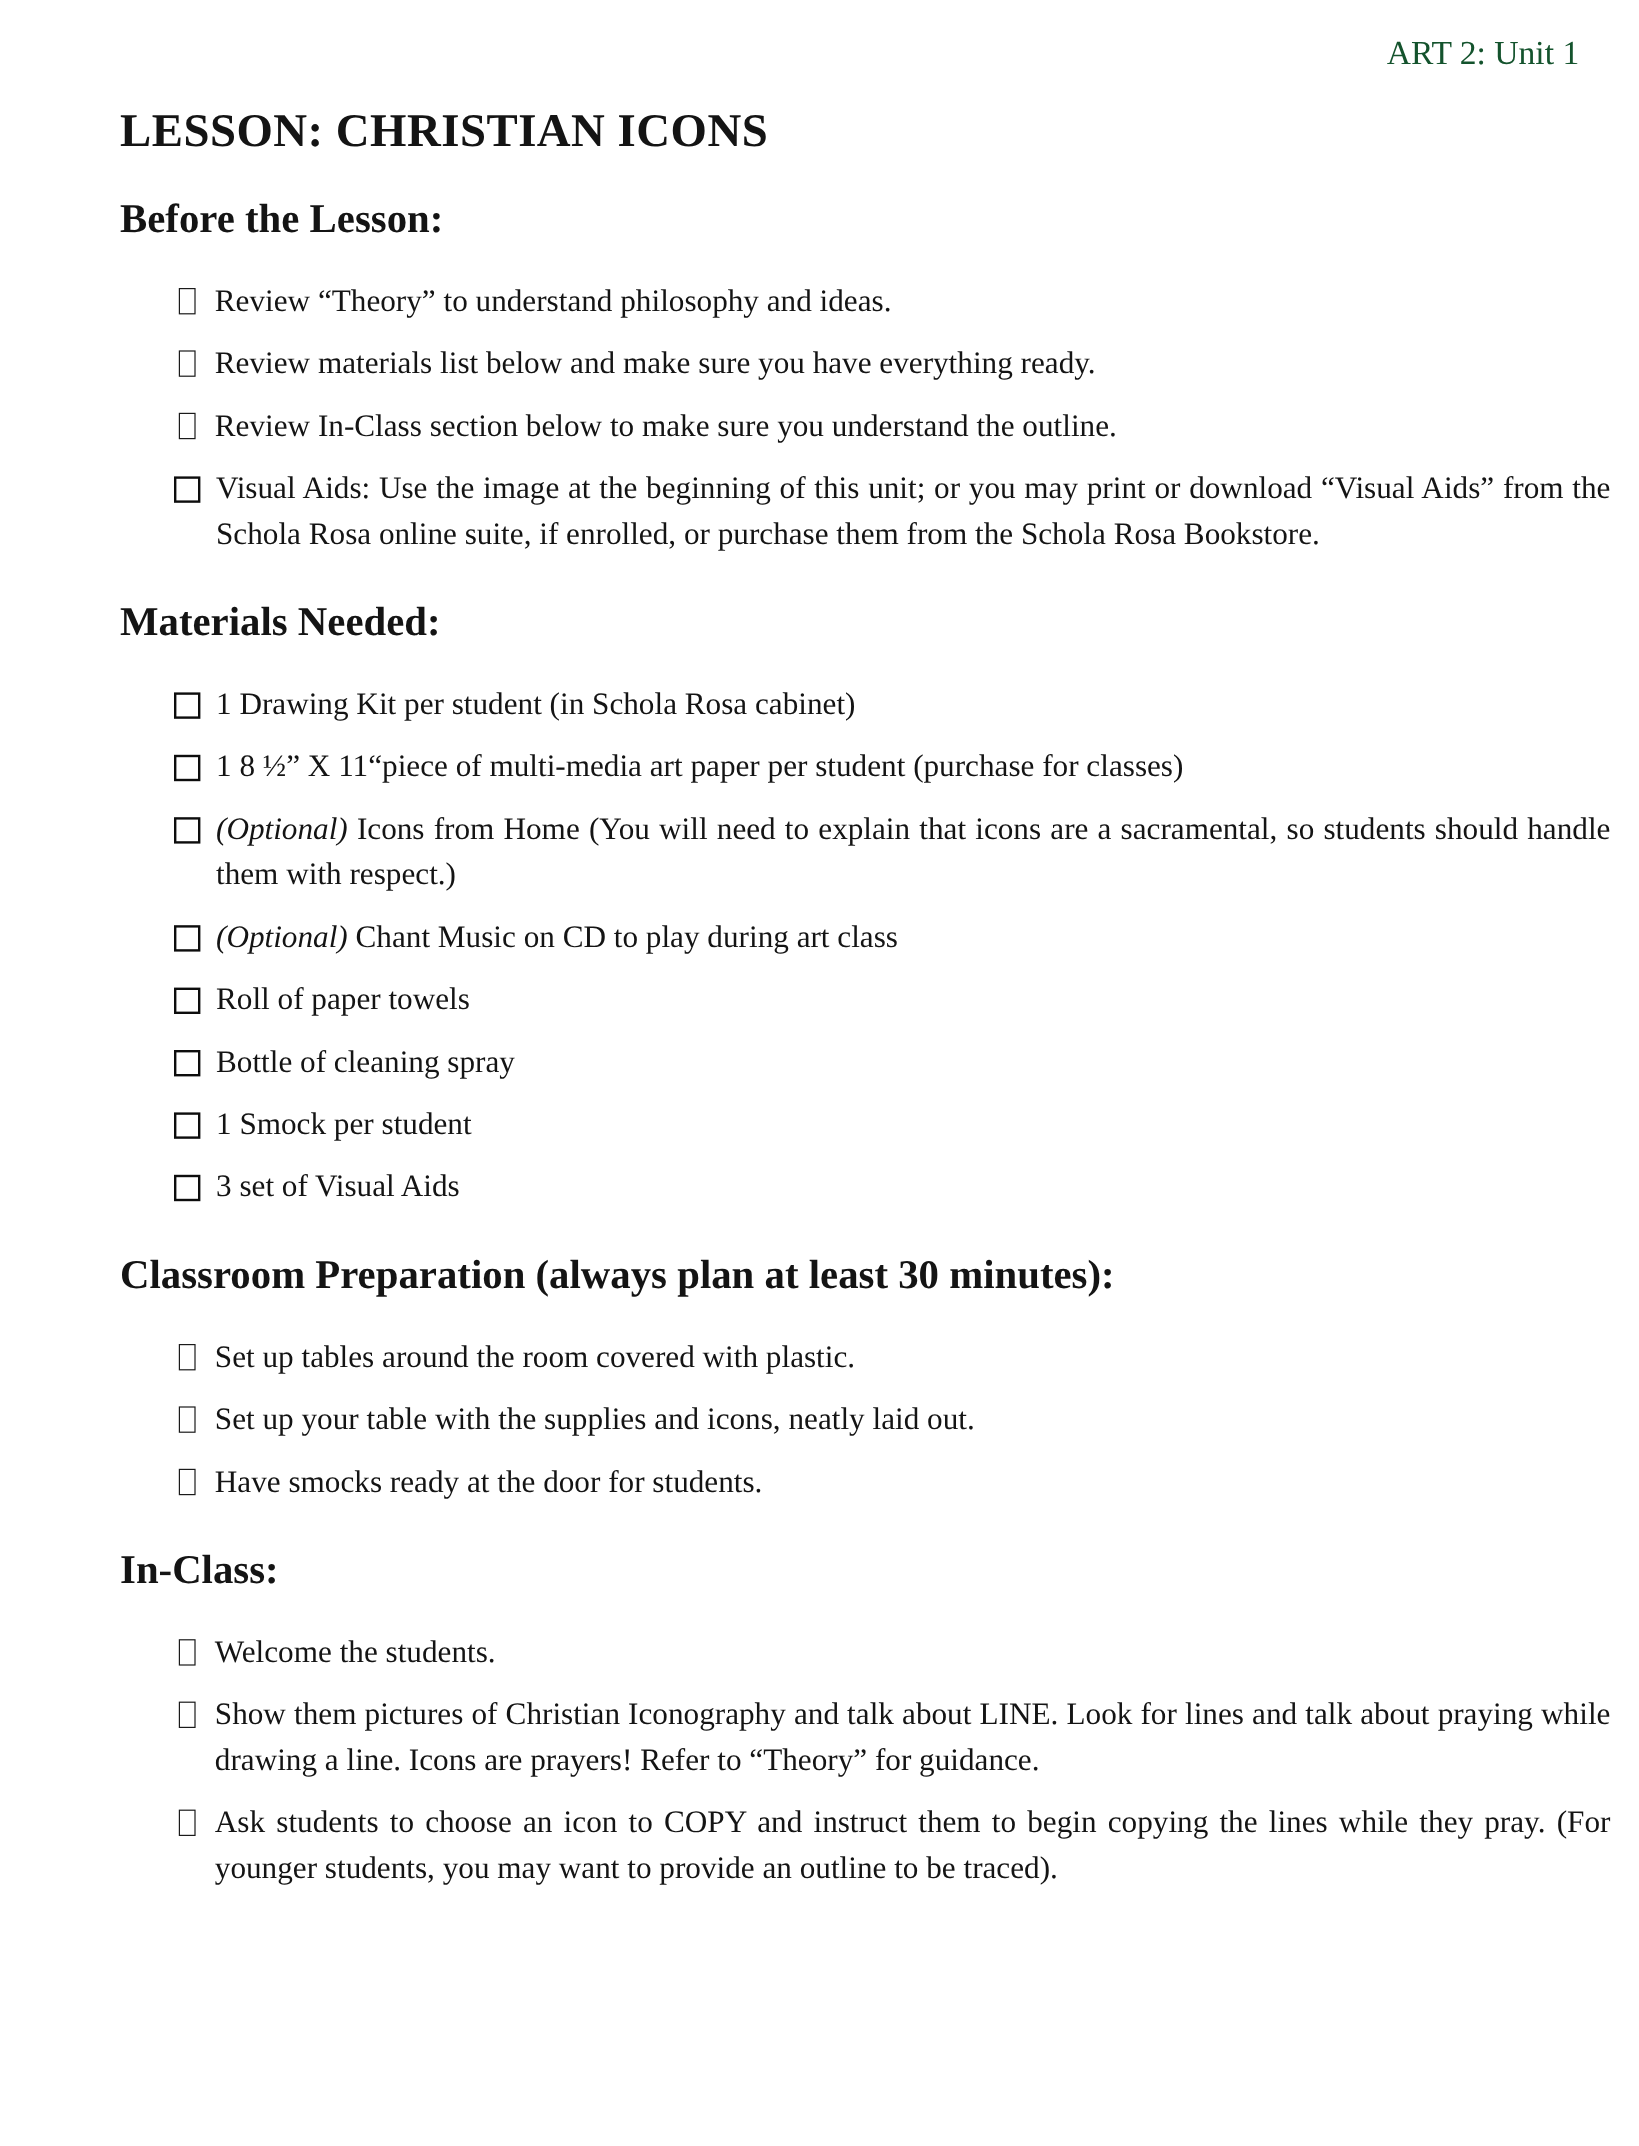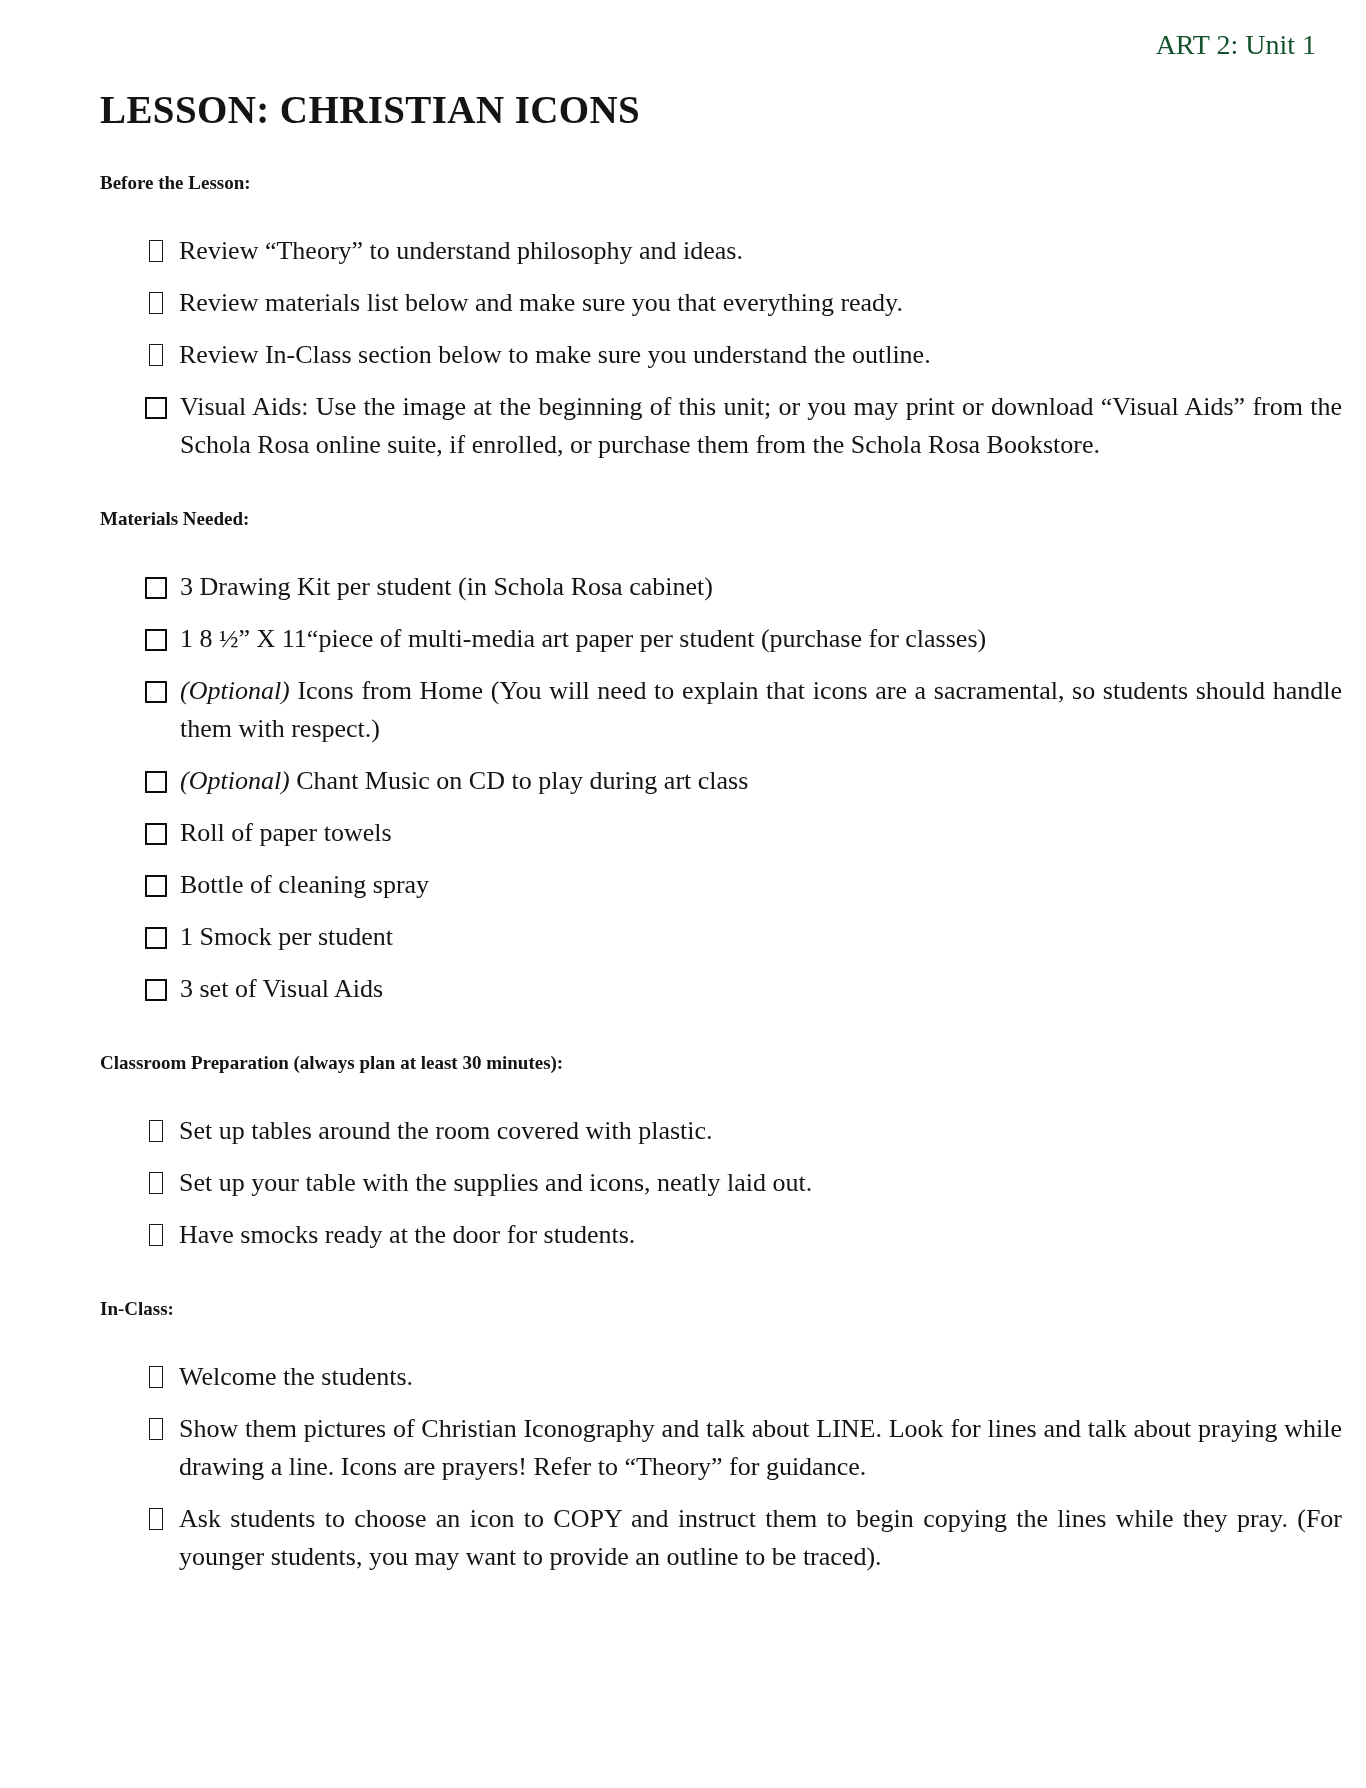--- a/index.html
+++ b/index.html
@@ -12,21 +12,21 @@
   }
   .doc-ref {
     text-align:right; color:#14532d; font-size:28px; line-height:34px;
     margin:0 26px 0 0;
   }
   h1.title {
     font-size:39px; line-height:36px; font-weight:bold;
     margin:30px 0 0 0; letter-spacing:0.4px;
   }
   h2.section-heading {
-    font-size:19px; line-height:38px; font-weight:bold;
+    font-size:34px; line-height:38px; font-weight:bold;
     margin:36px 0 30px 0;
   }
   ul.checklist { list-style:none; margin:0; padding:0 0 0 45px; }
   li.check-item { display:flex; align-items:flex-start; margin-bottom:14px;justify-content:center; }
   .cb { flex:0 0 auto; margin-top:8px; box-sizing:content-box; }
   .cb.thin {
     width:12px; height:20px; border:1.5px solid #1a1a1a;
     margin-left:4px; margin-right:16px;
   }
   .cb.square {
@@ -50,40 +50,40 @@
   <h2 class="section-heading">Before the Lesson:</h2>
   <ul class="checklist">
     <li class="check-item">
       <span class="cb thin"></span>
       <span class="item-text">
 <span>Review “Theory” to understand philosophy and ideas.</span></span>
     </li>
     <li class="check-item">
       <span class="cb thin"></span>
       <span class="item-text">
-<span>Review materials list below and make sure you that everything ready.</span></span>
+<span>Review materials list below and make sure you have everything ready.</span></span>
     </li>
     <li class="check-item">
       <span class="cb thin"></span>
       <span class="item-text">
 <span>Review In-Class section below to make sure you understand the outline.</span></span>
     </li>
     <li class="check-item">
       <span class="cb square"></span>
       <span class="item-text justify">
 <span>Visual Aids: Use the image at the beginning of this unit; or you may print or download “Visual Aids” from the Schola Rosa online suite, if enrolled, or purchase them from the Schola Rosa Bookstore.</span></span>
     </li>
   </ul>
 
   <h2 class="section-heading">Materials Needed:</h2>
   <ul class="checklist">
     <li class="check-item">
       <span class="cb square"></span>
       <span class="item-text">
-<span>3 Drawing Kit per student (in Schola Rosa cabinet)</span></span>
+<span>1 Drawing Kit per student (in Schola Rosa cabinet)</span></span>
     </li>
     <li class="check-item">
       <span class="cb square"></span>
       <span class="item-text">
 <span>1 8 ½” X 11“piece of multi-media art paper per student (purchase for classes)</span></span>
     </li>
     <li class="check-item">
       <span class="cb square"></span>
       <span class="item-text justify"><em>(Optional)</em>
 <span>Icons from Home (You will need to explain that icons are a sacramental, so students should handle them with respect.)</span></span>

